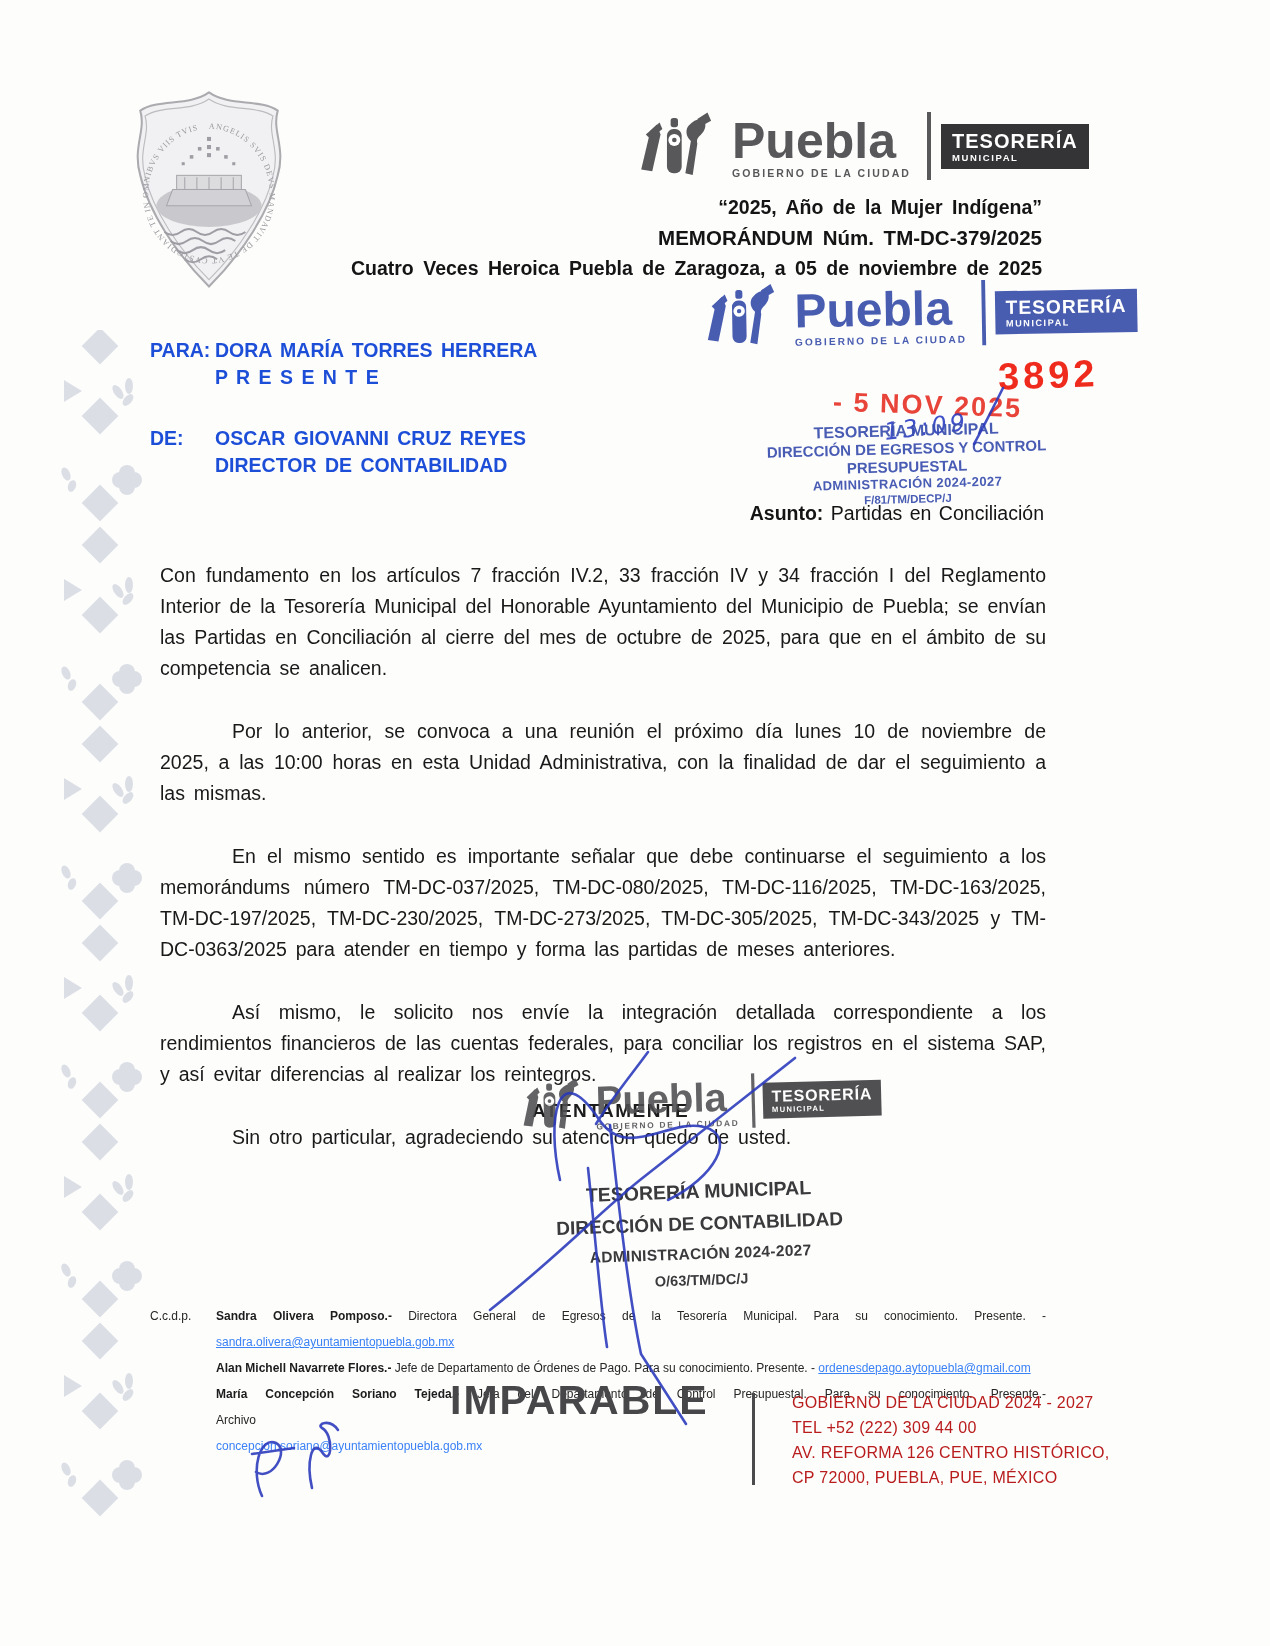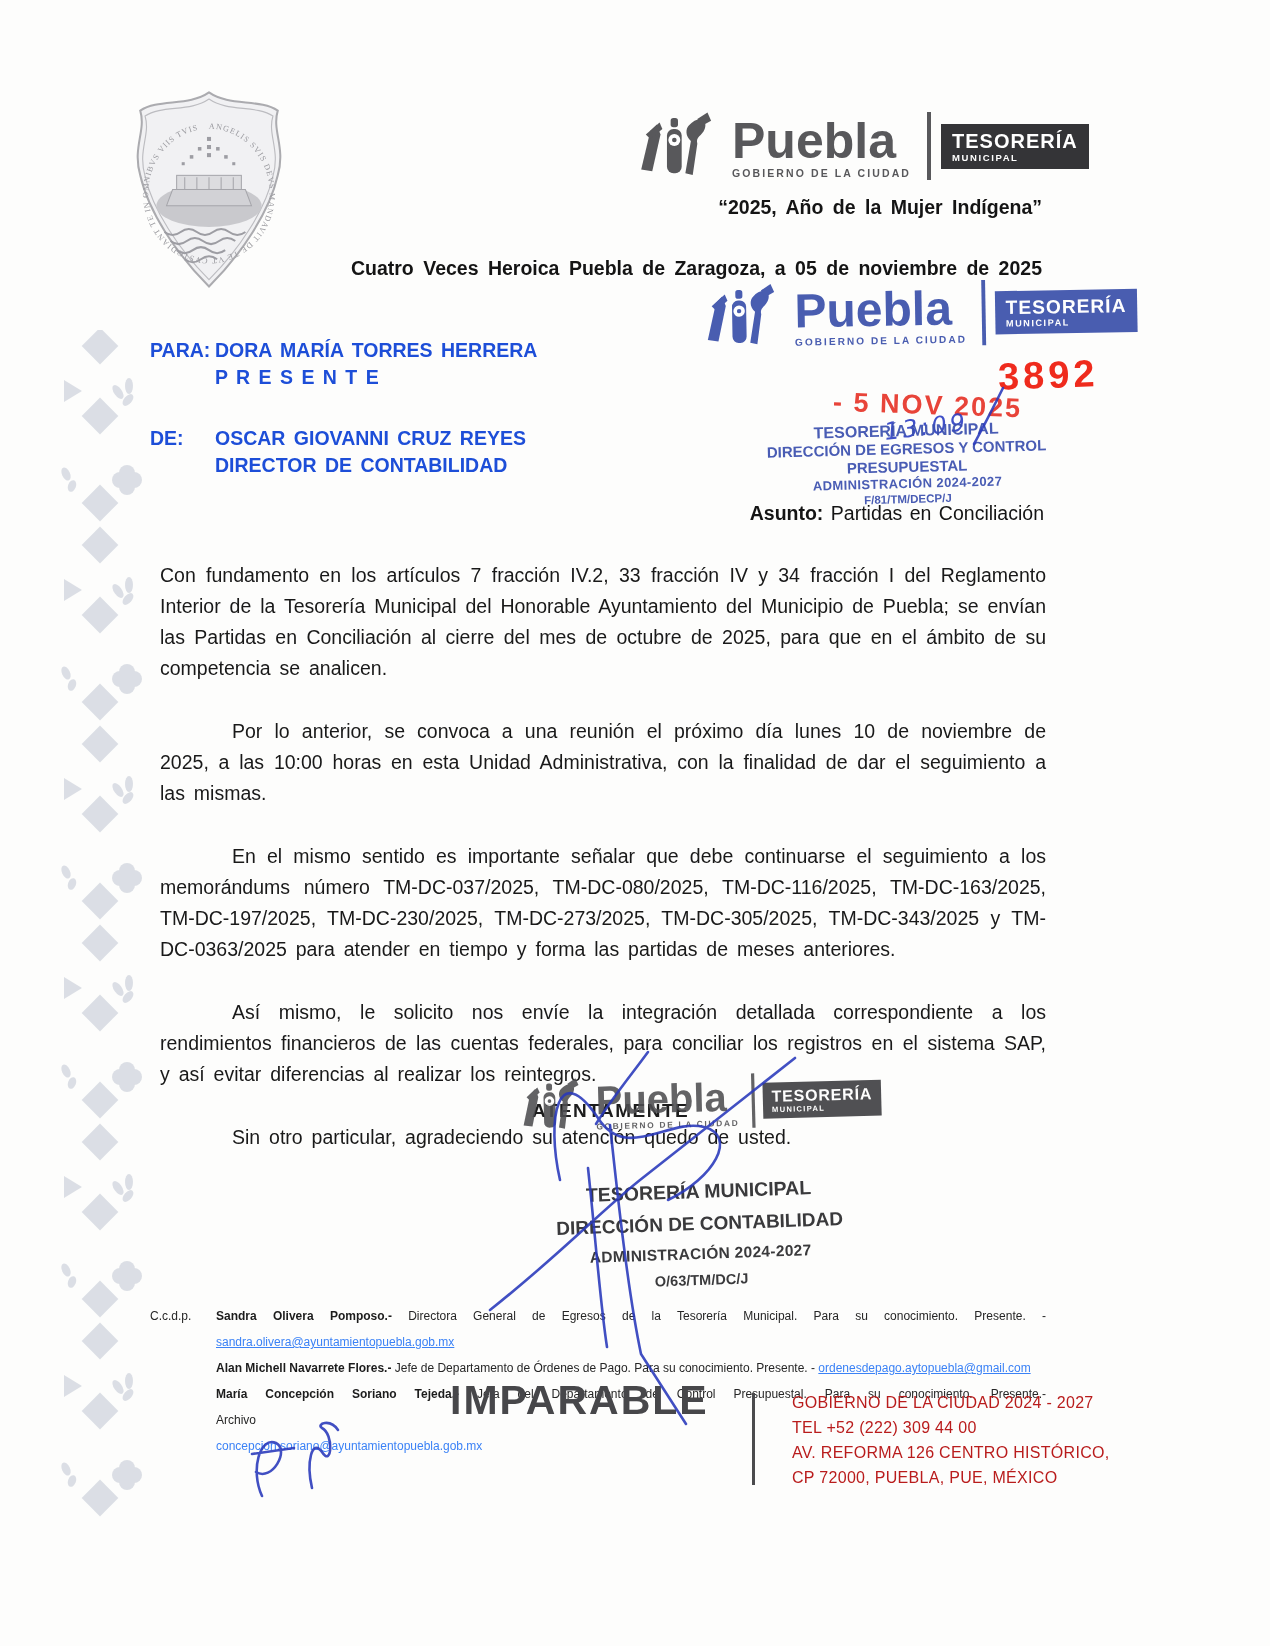--- a/index.html
+++ b/index.html
@@ -188,20 +188,21 @@
       <div class="brand-tag">GOBIERNO DE LA CIUDAD</div>
     </div>
     <div class="brand-bar"></div>
     <div class="brand-box">
       <div class="brand-box-l1">TESORERÍA</div>
       <div class="brand-box-l2">MUNICIPAL</div>
     </div>
   </div>
 
   <div class="h-line h-year abs">“2025, Año de la Mujer Indígena”</div>
+  <div class="h-line h-memo abs">MEMORÁNDUM Núm. TM-DC-379/2025</div>
   <div class="h-line h-date abs">Cuatro Veces Heroica Puebla de Zaragoza, a 05 de noviembre de 2025</div>
 
   <div class="brand brand--blue">
     <svg class="brand-icons" viewBox="0 0 100 90">
       <g fill="currentColor">
         <path d="M10,64 L20,22 l7,-7 4,11 -9,40 z"></path>
         <path d="M15,26 l15,-13 3,7 -13,11 z"></path>
         <rect x="38" y="20" width="16" height="48" rx="7"></rect>
         <circle cx="46" cy="32" r="6.5" fill="#fff"></circle>
         <circle cx="46" cy="32" r="2.5"></circle>

